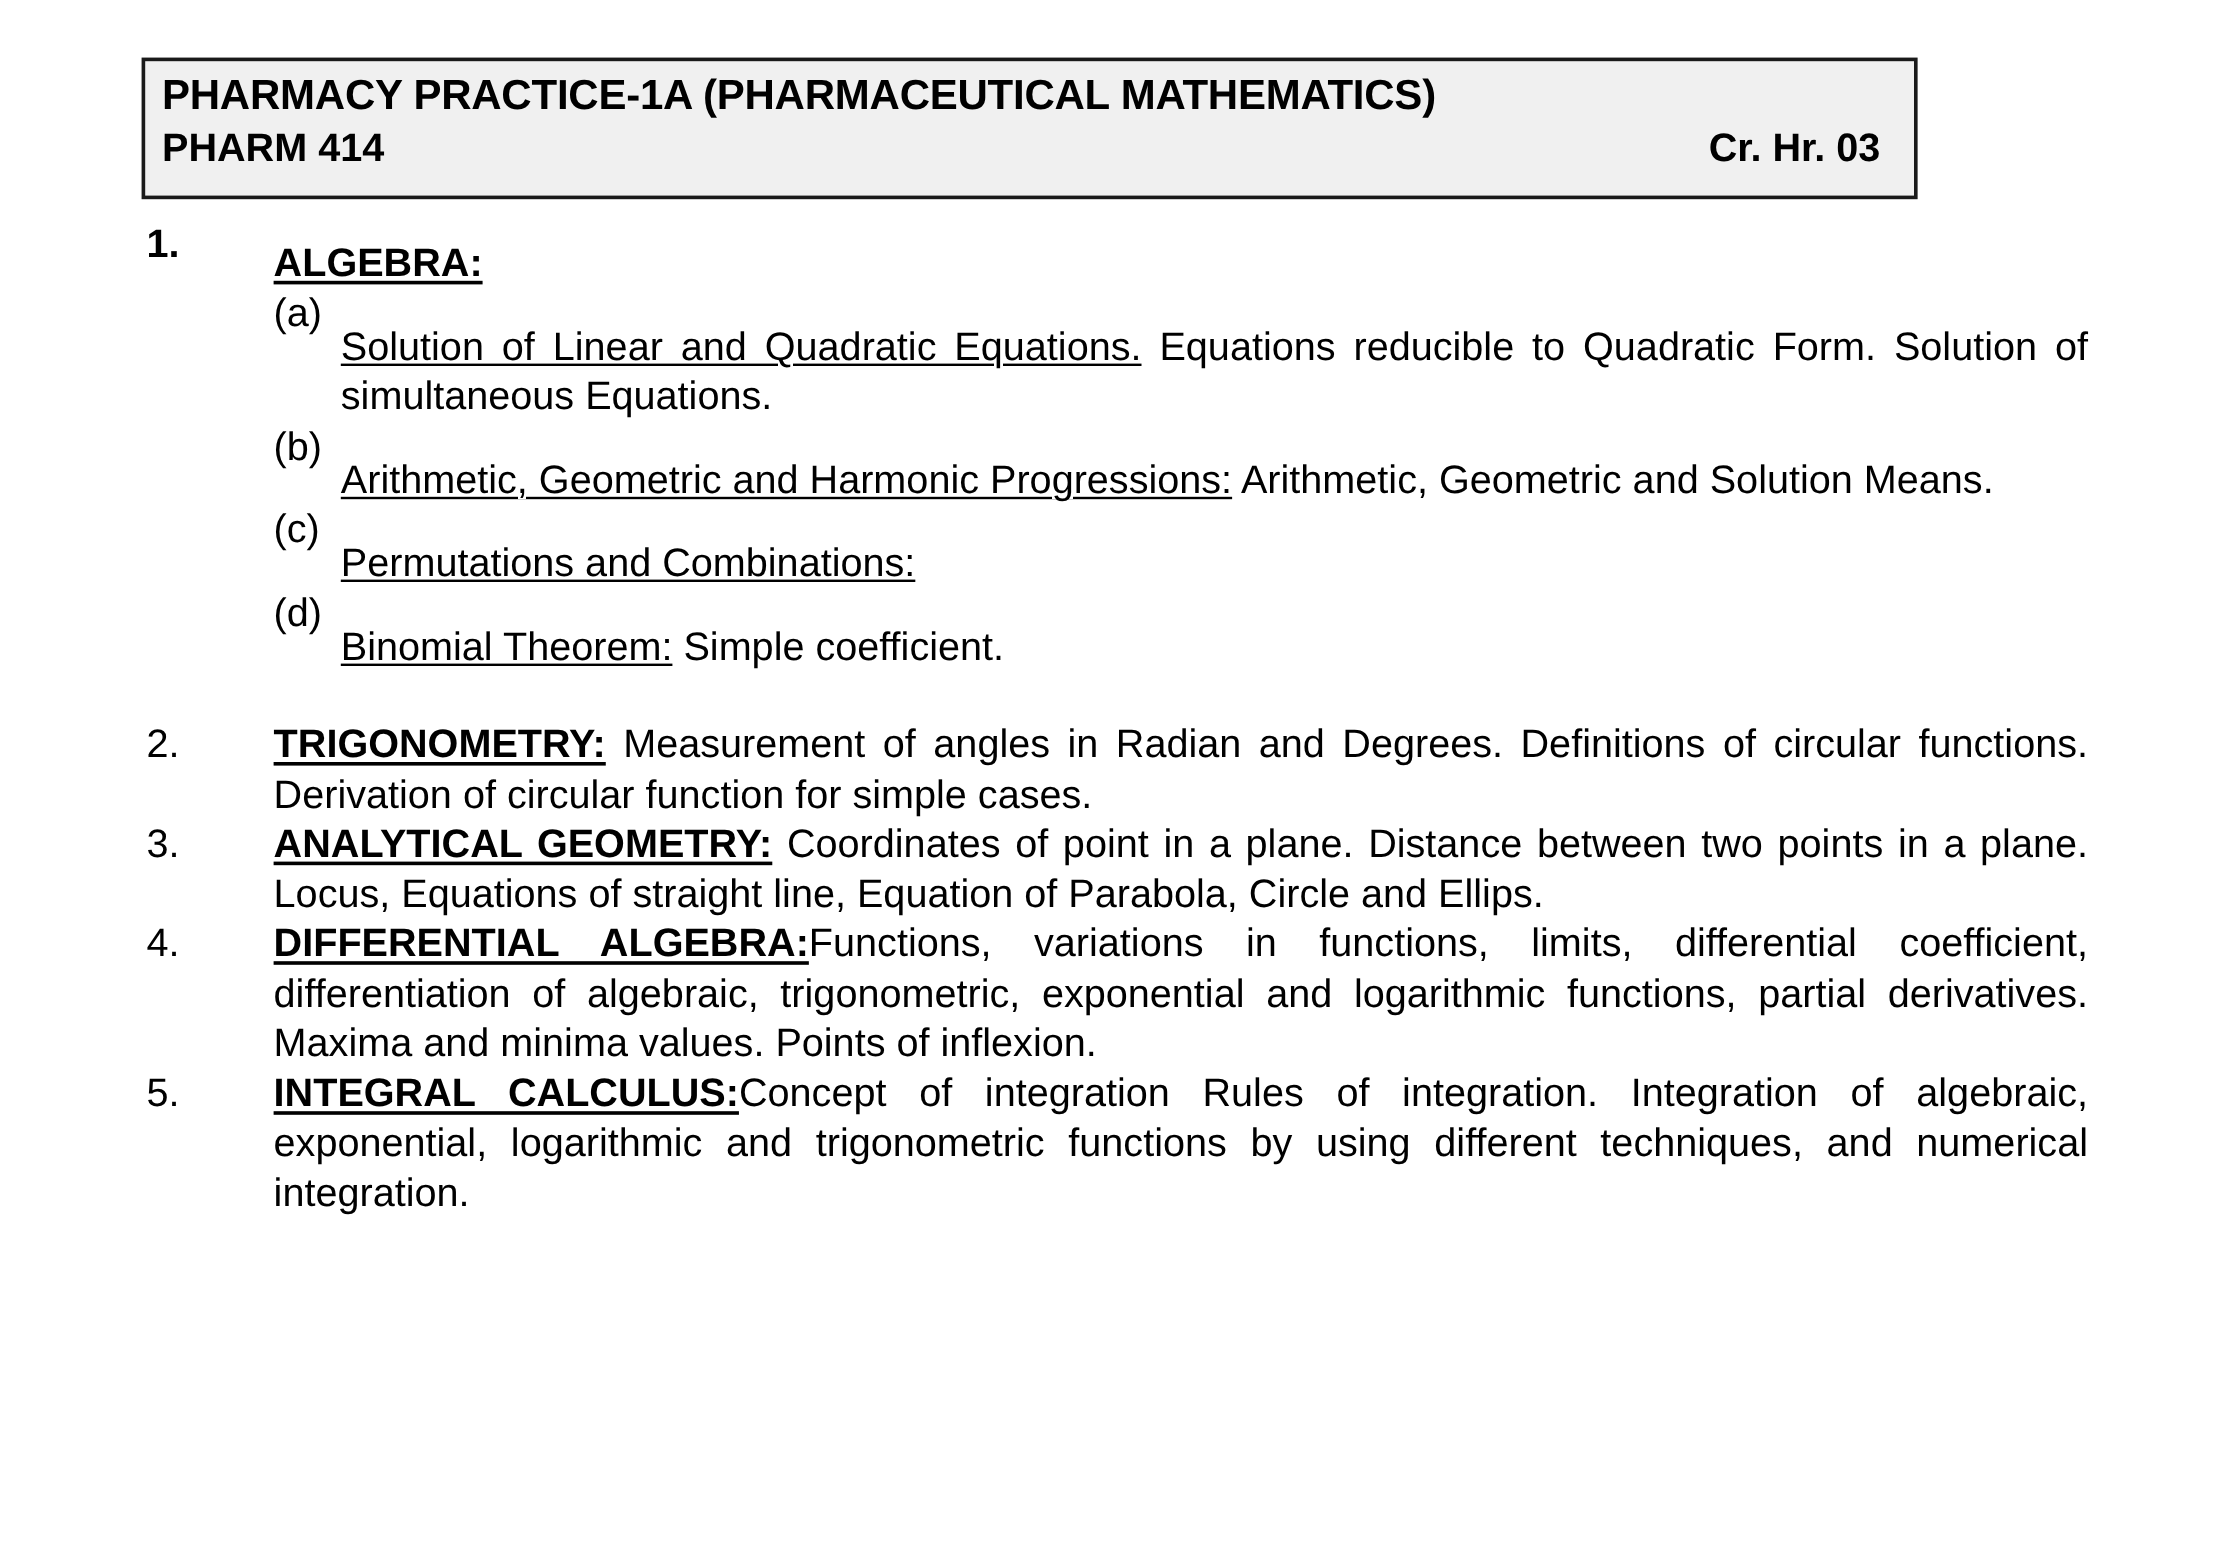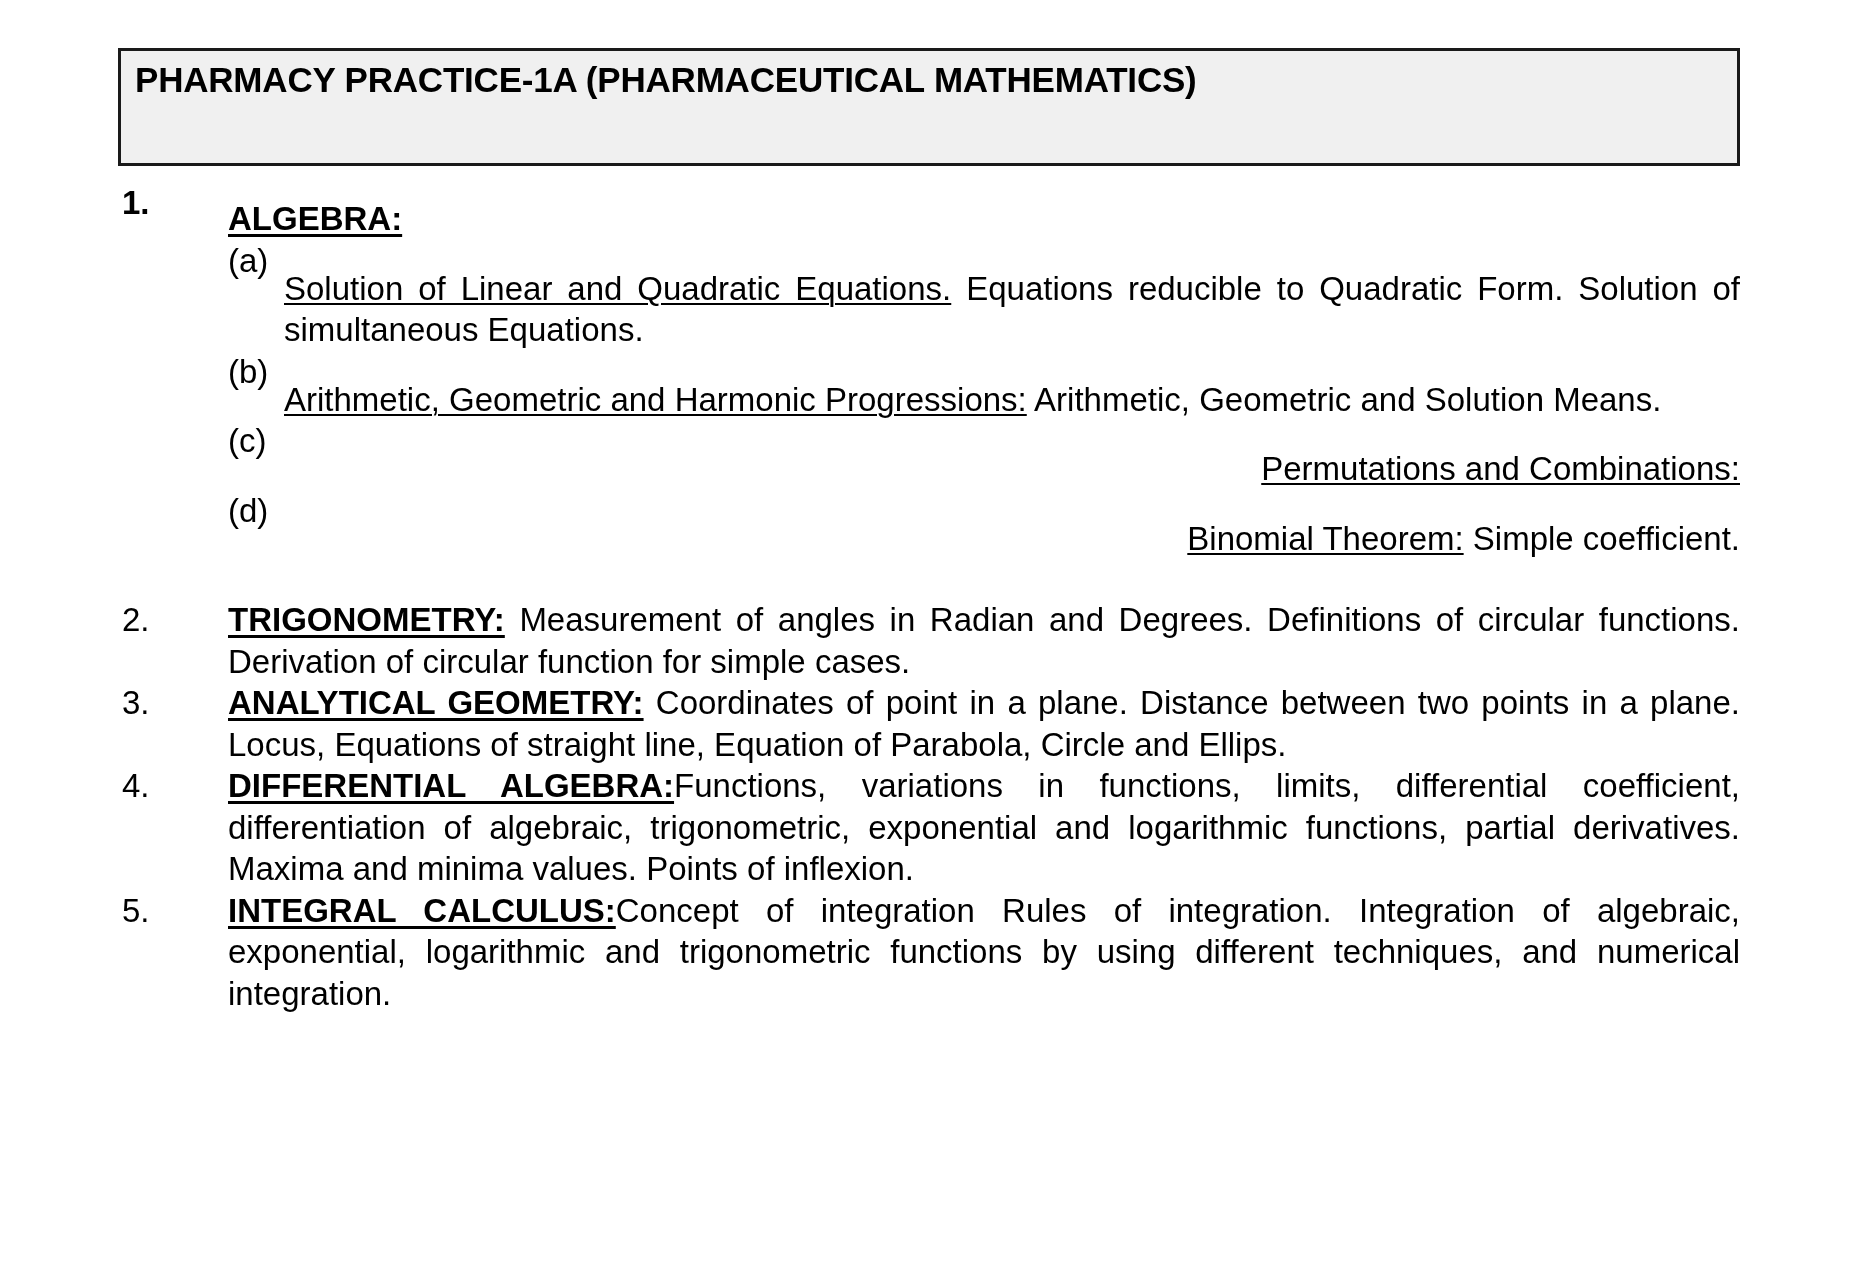--- a/index.html
+++ b/index.html
@@ -19,21 +19,21 @@
     width: 1858px;
     height: 1286px;
     background: #ffffff;
   }
 
   
   .header-box {
     position: absolute;
     left: 118px;
     top: 48px;
-    width: 1622px;
+    width: 1480px;
     height: 118px;
     box-sizing: border-box;
     background: #f0f0f0;
     border: 3px solid #1a1a1a;
     padding: 7px 14px 0 14px;
   }
   .header-title {
     font-size: 35px;
     font-weight: bold;
     line-height: 44px;
@@ -99,21 +99,21 @@
     line-height: 41.5px;
   }
   .sub-body {
     flex: 1 1 auto;
     text-align: justify;
     text-justify: inter-word;
     font-size: 33px;
     line-height: 41.5px;
     margin-top: 28px;
   }
-  .sub-body.nojustify { text-align: right; }
+  .sub-body.nojustify { text-align: left; }
 
   .hd {
     font-weight: bold;
     text-decoration: underline;
     text-decoration-thickness: 3px;
     text-underline-offset: 4px;
   }
   .ul {
     text-decoration: underline;
     text-decoration-thickness: 2px;
@@ -121,20 +121,24 @@
   }
   .gap { height: 40px; }
 </style>
 </head>
 <body>
 
 <div class="page">
 
   <div class="header-box">
     <div class="header-title">PHARMACY PRACTICE-1A (PHARMACEUTICAL MATHEMATICS)</div>
+    <div class="header-row2">
+      <span>PHARM 414</span>
+      <span>Cr. Hr. 03</span>
+    </div>
   </div>
 
   <div class="content">
 
     <div class="item">
       <div class="item-num bold">1.</div>
       <div class="item-body nojustify">
         <span class="hd">ALGEBRA:</span>
       </div>
     </div>

